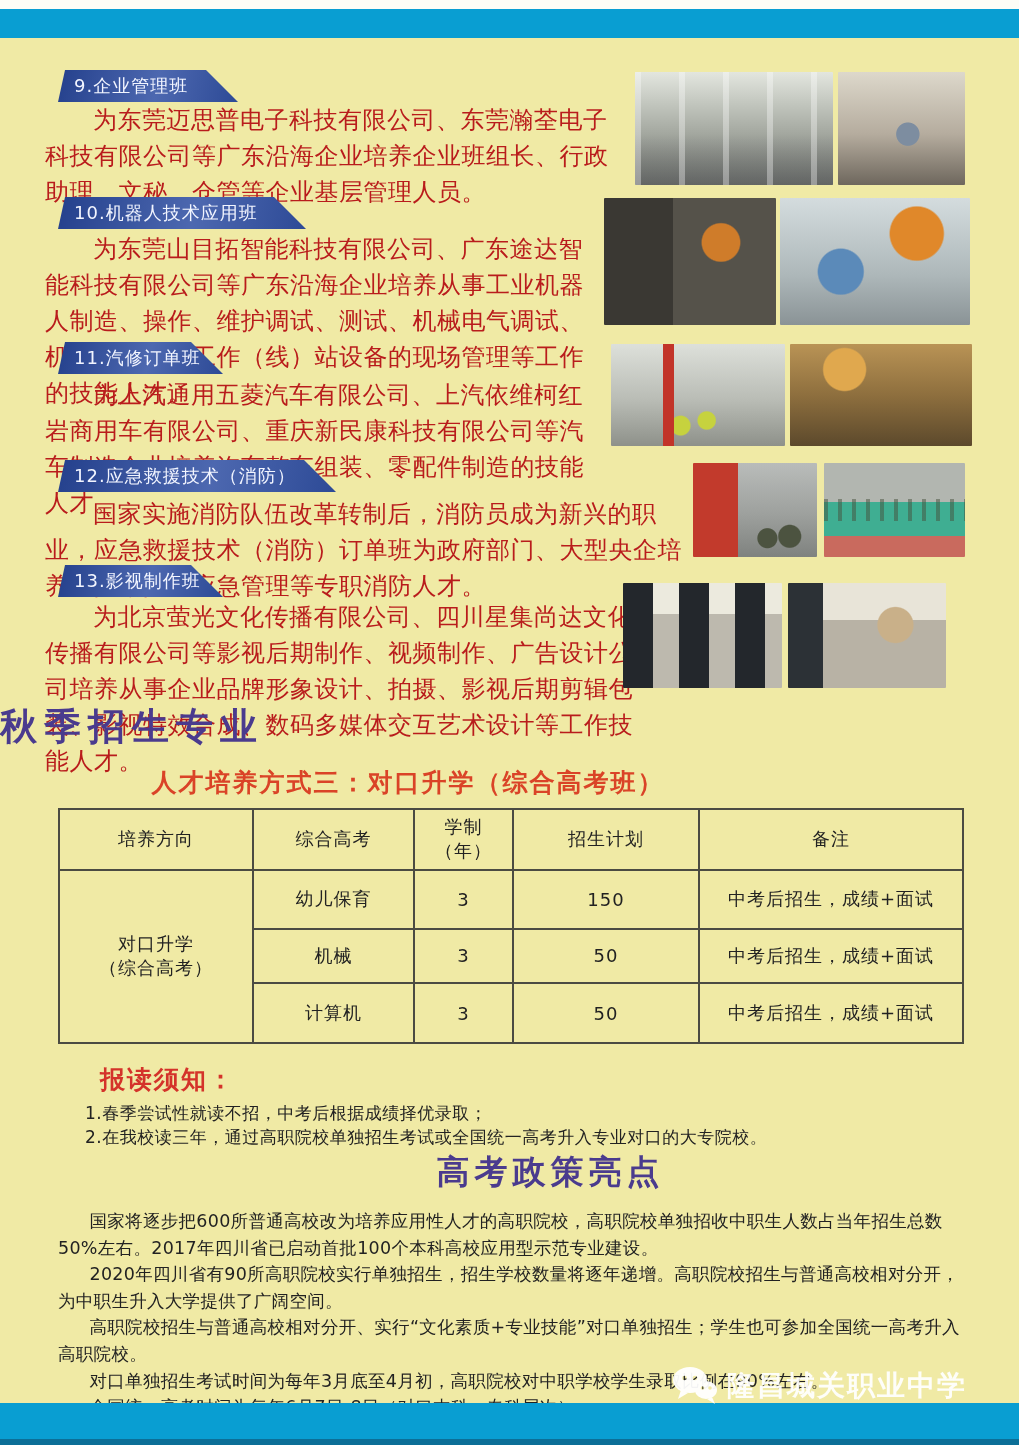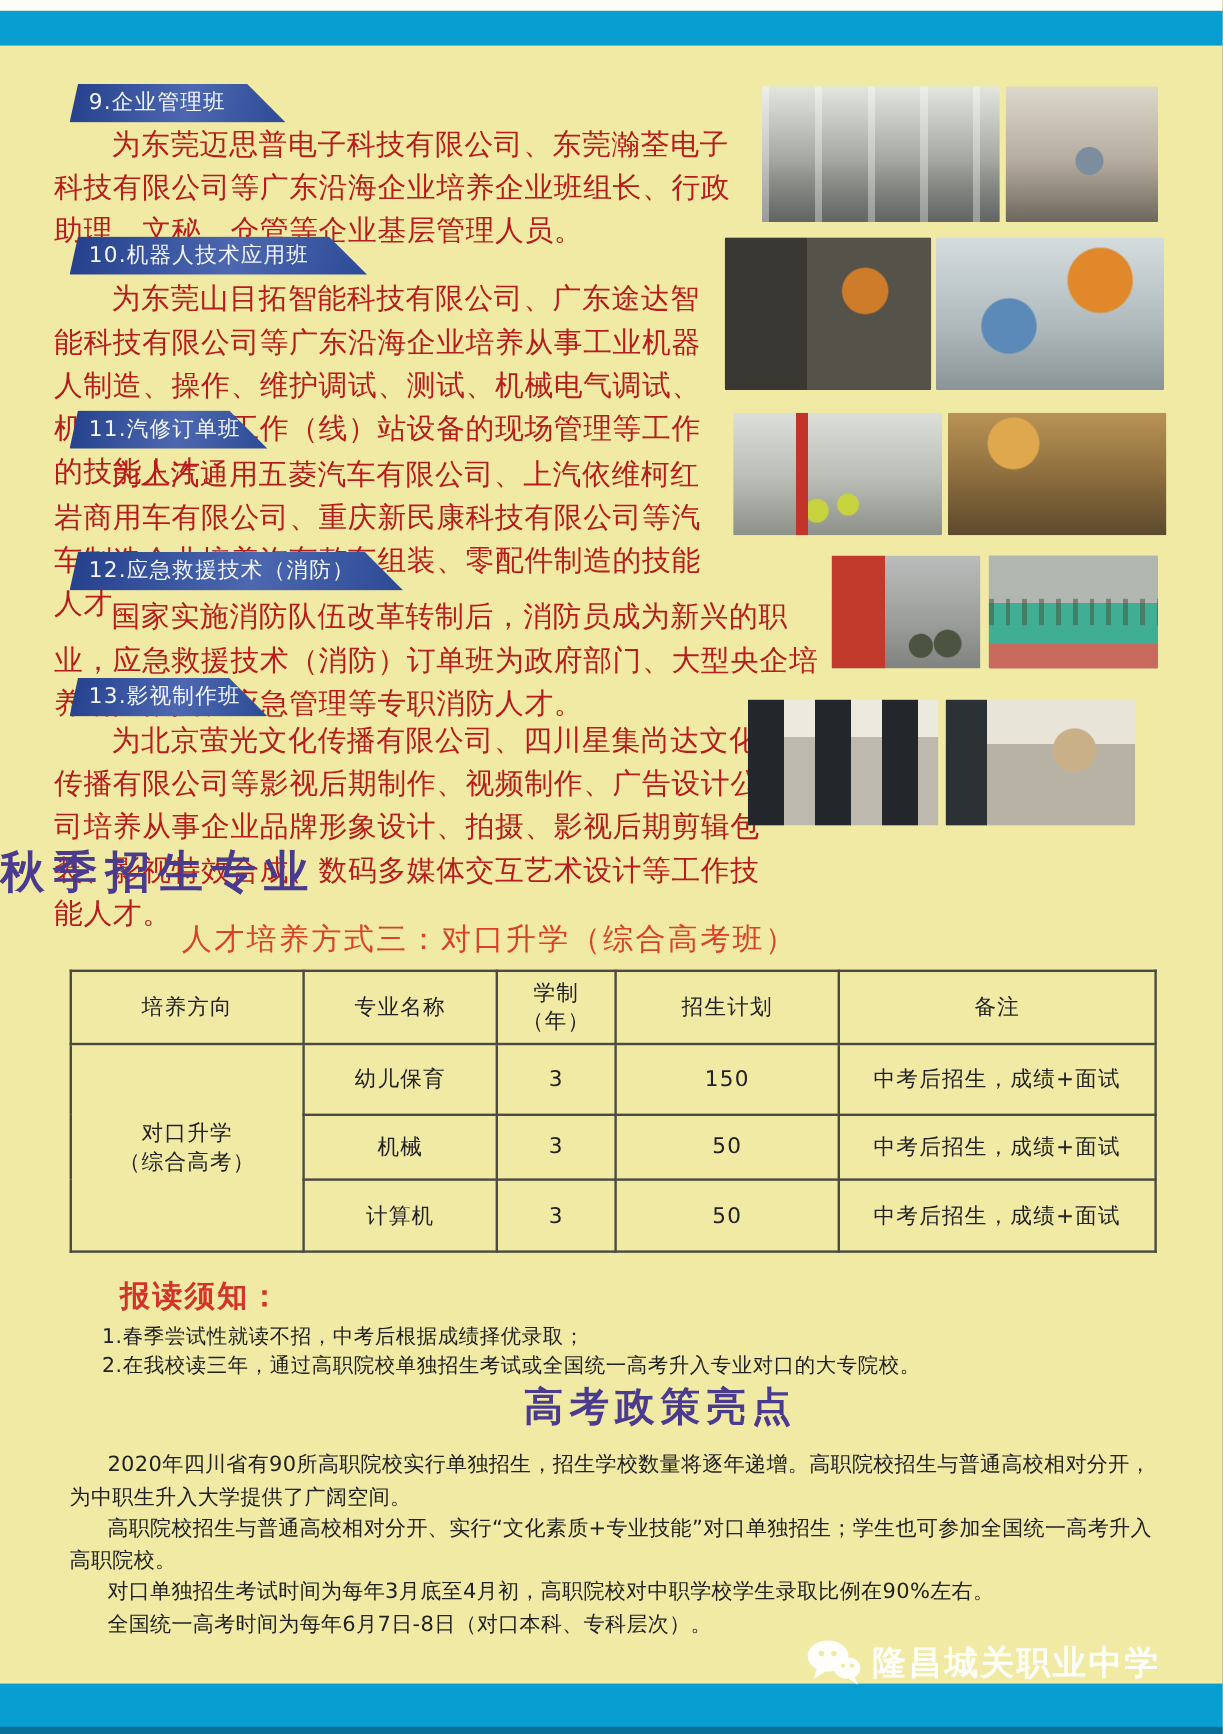--- a/index.html
+++ b/index.html
@@ -68,21 +68,21 @@
   .ph-computer2 { background:
       radial-gradient(circle at 68% 40%, #c9b089 0 14%, transparent 15%),
       linear-gradient(90deg,#2c3136 0 22%, transparent 22%),
       linear-gradient(180deg,#e8e4d8 0 35%,#b8b2a5 35% 100%); }
   .autumn-title {
     position:absolute; left:0; top:702px; width:1019px; text-align:left;
     font-size:37px; font-weight:bold; color:#4a3b8e; letter-spacing:7px;
   }
   .autumn-sub {
     position:absolute; left:0; top:766px; width:816px; text-align:center;
-    font-size:25px; font-weight:normal; color:#da4327; letter-spacing:2px;
+    font-size:25px; font-weight:bold; color:#da4327; letter-spacing:2px;
   }
   table.tbl {
     position:absolute; left:58px; top:808px; width:904px; height:236px;
     border-collapse:collapse; table-layout:fixed; font-size:18px; color:#222;padding-left:11px;
   }
   .tbl th, .tbl td {
     border:2px solid #4b4b42; text-align:center; vertical-align:middle;
     font-weight:normal; white-space:pre-line; letter-spacing:1px;
   }
   .notice-title {
@@ -152,21 +152,21 @@
     <colgroup>
       <col style="width:194px">
         <col style="width:161px">
         <col style="width:99px">
       <col style="width:186px">
         <col style="width:264px">
     </colgroup>
     <tbody>
         <tr style="height:60px">
       <th>培养方向</th>
-      <th>专业名称</th>
+      <th>综合高考</th>
       <th>学制
 （年）</th>
       <th>招生计划</th>
       <th>备注</th>
     </tr>
     <tr style="height:58px">
       <td rowspan="3">对口升学
 （综合高考）</td>
       <td>幼儿保育</td>
       <td>3</td>
@@ -187,20 +187,21 @@
     </tr>
   </tbody>
     </table>
 
   <div class="notice-title">报读须知：</div>
   <div class="notice-item" style="top:1102px">1.春季尝试性就读不招，中考后根据成绩择优录取；</div>
   <div class="notice-item" style="top:1126px">2.在我校读三年，通过高职院校单独招生考试或全国统一高考升入专业对口的大专院校。</div>
 
   <div class="policy-title">高考政策亮点</div>
   <div class="policy-block">
+    <p>国家将逐步把600所普通高校改为培养应用性人才的高职院校，高职院校单独招收中职生人数占当年招生总数50%左右。2017年四川省已启动首批100个本科高校应用型示范专业建设。</p>
     <p>2020年四川省有90所高职院校实行单独招生，招生学校数量将逐年递增。高职院校招生与普通高校相对分开，为中职生升入大学提供了广阔空间。</p>
     <p>高职院校招生与普通高校相对分开、实行“文化素质+专业技能”对口单独招生；学生也可参加全国统一高考升入高职院校。</p>
     <p>对口单独招生考试时间为每年3月底至4月初，高职院校对中职学校学生录取比例在90%左右。</p>
     <p>全国统一高考时间为每年6月7日-8日（对口本科、专科层次）。</p>
   </div>
 
   <div class="bottom-band"></div>
   <div class="watermark">
     <svg width="46" height="40" viewBox="0 0 46 40">
       <defs>

